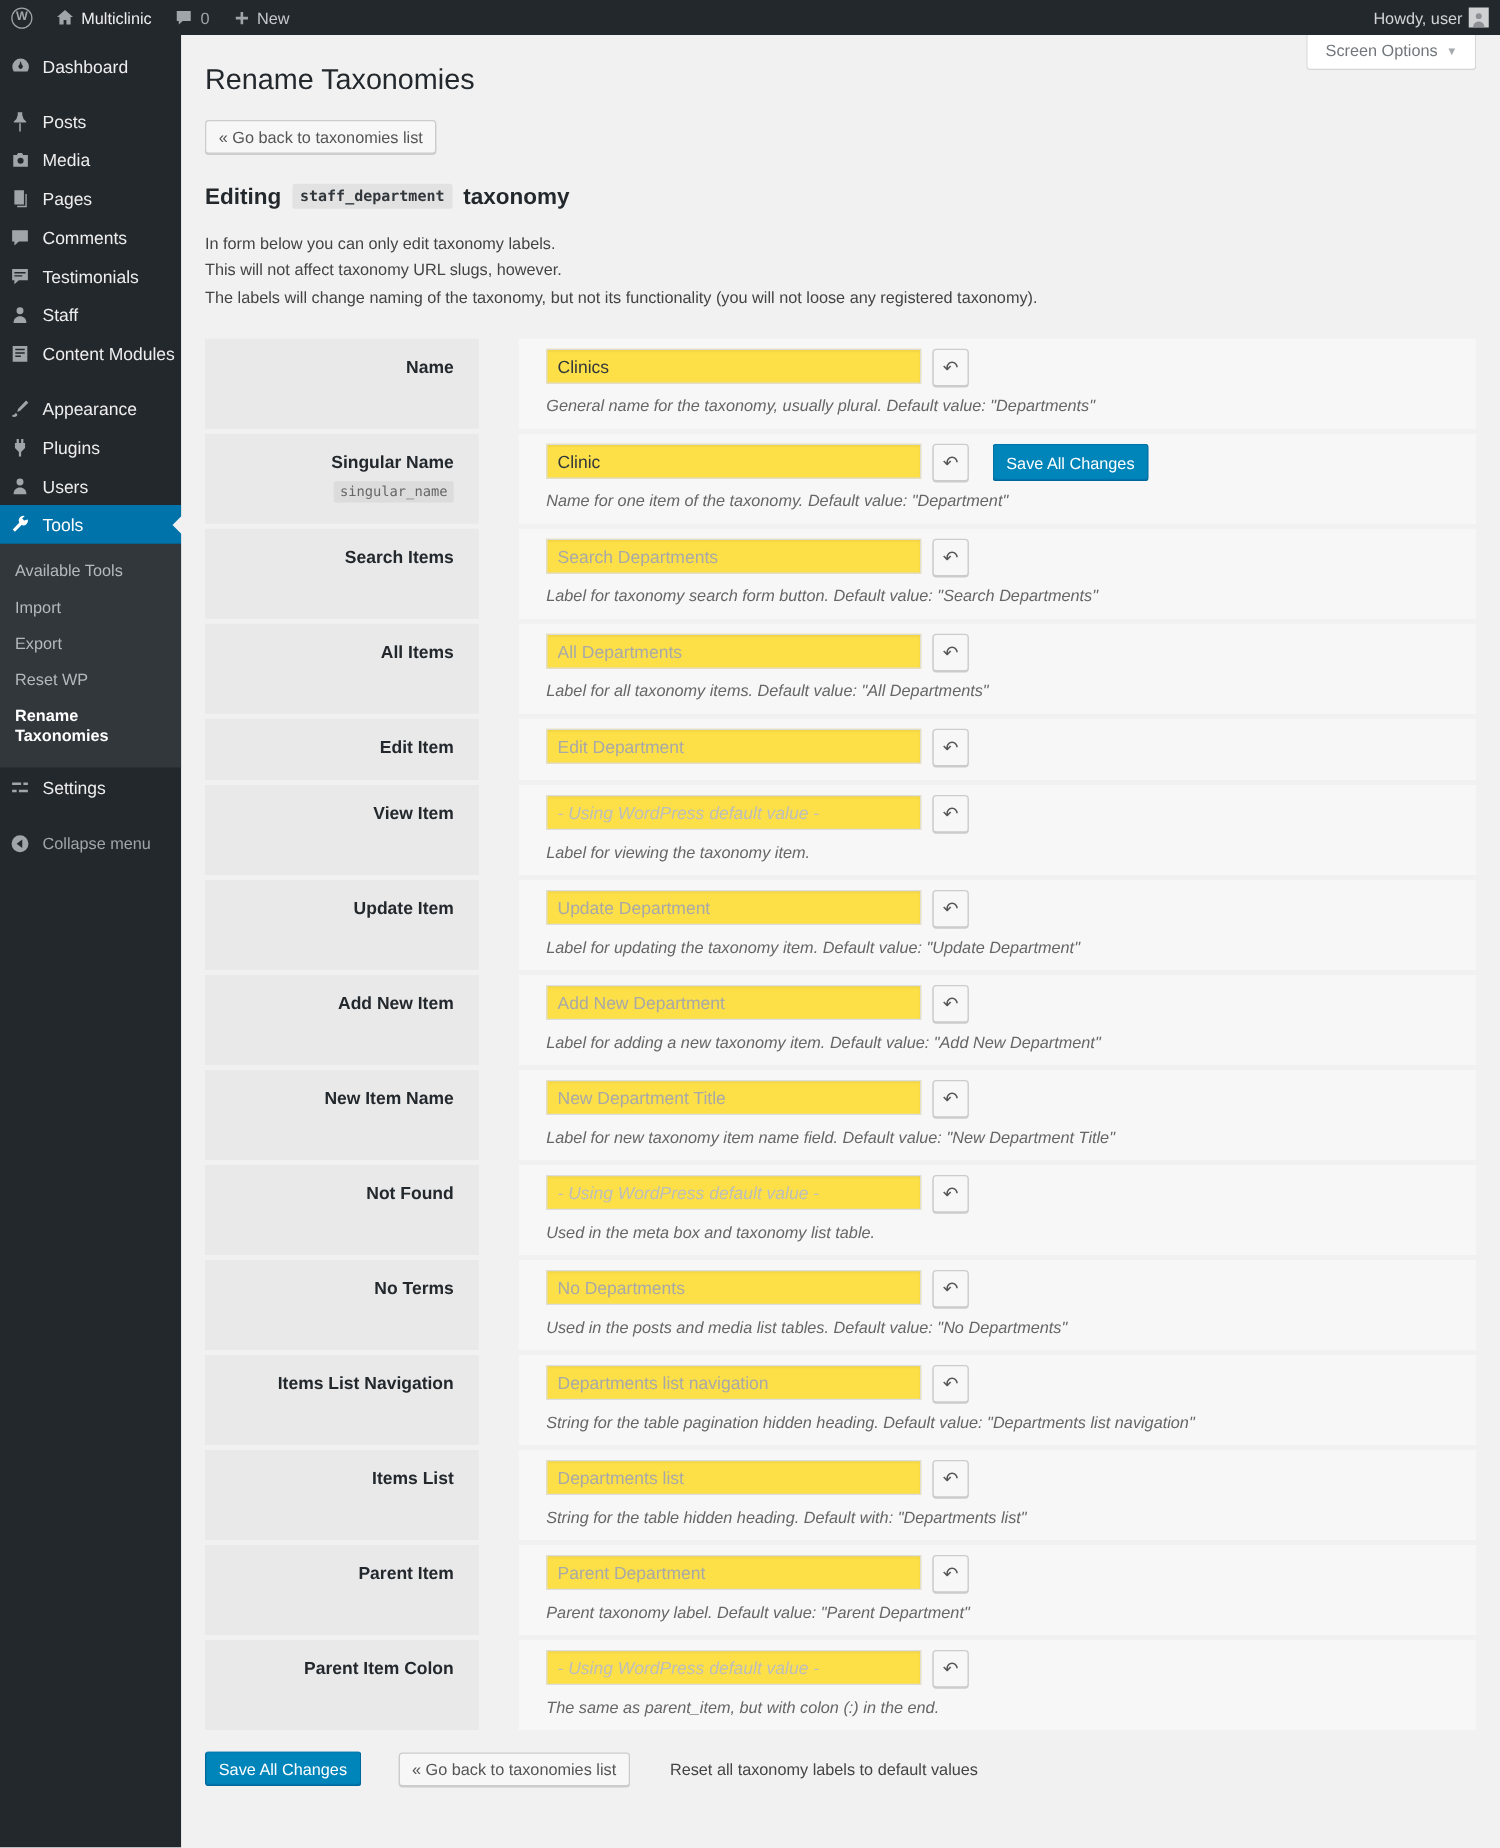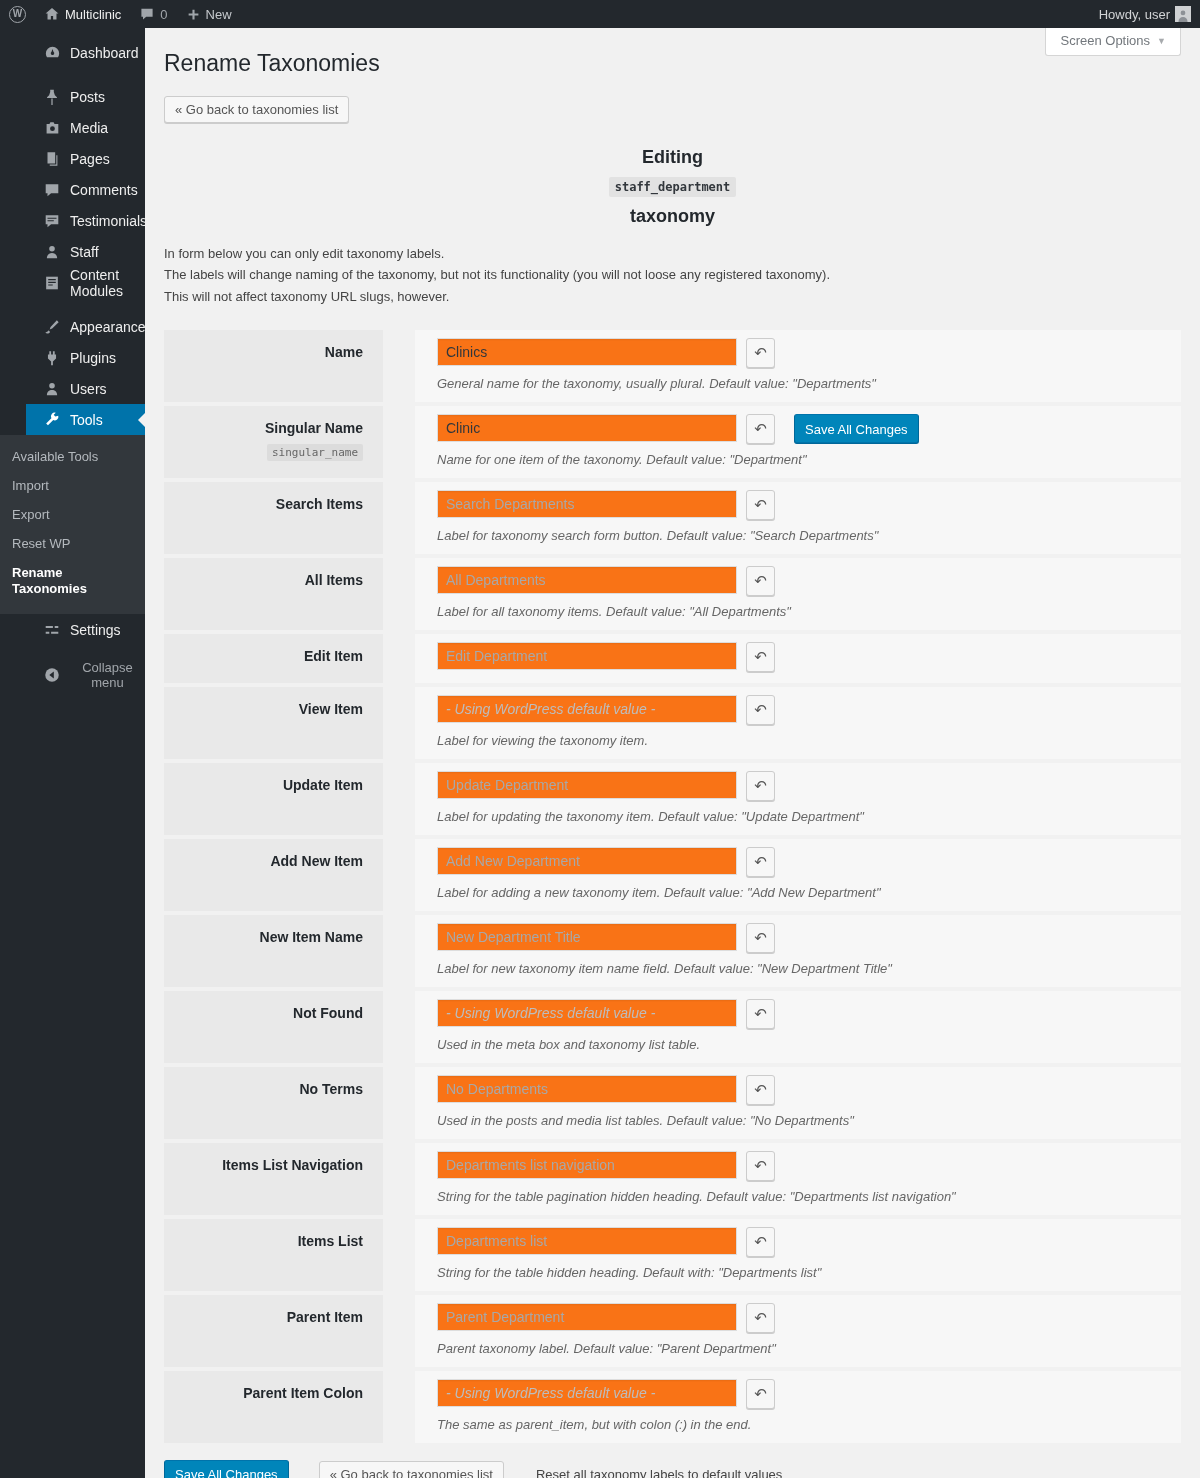--- a/index.html
+++ b/index.html
@@ -26,21 +26,21 @@
   .ab-sitename { color:#eeeeee; }
   .ab-count { color:#a0a5aa; }
   .ab-howdy { color:#d2d4d6; }
   .ab-avatar { width:16px; height:16px; background:#cfd1d3; display:flex; align-items:flex-end; justify-content:center; overflow:hidden; }
   
   #sidebar {
     position:absolute; top:28px; left:0; width:145px; height:1450px;
     background:#23282d; color:#eee; font-size:14px; padding-top:9px;
   }
   .menu-item {
-    display:flex; align-items:center; height:31px; padding-left:16px; cursor:pointer; color:#eeeeee;margin-left:26px;
+    display:flex; align-items:center; height:31px; padding-left:6px; cursor:pointer; color:#eeeeee;
   }
   .menu-item.break { margin-top:13px; }
   .menu-icon { width:20px; height:20px; margin-right:8px; color:#a0a5aa; display:flex; align-items:center; justify-content:center; flex:0 0 20px; }
   .menu-item.active { background:#0073aa; color:#fff; position:relative; }
   .menu-item.active .menu-icon { color:#fff; }
   .menu-item.active::after {
     content:""; position:absolute; right:-1px; top:50%; margin-top:-8px;
     border:8px solid transparent; border-right-color:#f1f1f1;
   }
   .submenu { background:#32373c; padding:8px 0 10px; }
@@ -60,40 +60,40 @@
   .btn {
     display:inline-flex; align-items:center; background:#f7f7f7; border:1px solid #cccccc; border-radius:3px;
     color:#555; font-size:13px; height:27px; padding:0 10px; cursor:pointer;
     box-shadow:0 1px 0 #ccc; font-family:"Liberation Sans",sans-serif; white-space:nowrap;
   }
   .btn-primary {
     background:#0085ba; border-color:#0073aa #006799 #006799; color:#fff;
     box-shadow:inset 0 -1px 0 #0073aa;
   }
   .top-back { margin-top:17px; }
-  .editing-line { margin:24px 0 0; display:flex; align-items:center; gap:9px; font-size:18px; font-weight:bold; color:#23282d;flex-direction:column; }
+  .editing-line { margin:24px 0 0; display:flex; align-items:center; gap:9px; font-size:18px; font-weight:bold; color:#23282d; }
   code.tax-code {
     font-family:"DejaVu Sans Mono", monospace; font-size:12px; font-weight:bold;
     background:#e2e2e2; color:#32373c; padding:3px 6px; border-radius:2px;
   }
   .intro { margin-top:16px; }
   .intro p { margin:0; font-size:13px; color:#444; line-height:1.65; }
   
   .form-table { margin-top:23px; }
   .frow { display:flex; margin-bottom:4px;gap:32px; }
   .fth { flex:0 0 219px; background:#e9e9e9; padding:13px 20px 0 0; text-align:right; }
   .flabel { font-size:14px; font-weight:bold; color:#23282d; line-height:1.3; }
   code.subcode {
     display:inline-block; margin-top:7px; font-family:"DejaVu Sans Mono", monospace; font-size:11px;
     background:#dcdcdc; color:#666; padding:2px 5px; border-radius:2px;
   }
   .ftd { flex:1; background:#f7f7f7; padding:8px 10px 11px 22px; }
   .input-line { display:flex; align-items:flex-start; }
   .inp {
-    width:300px; height:28px; border:1px solid #ddd; background:#f97316; padding:0 8px;
+    width:300px; height:28px; border:1px solid #ddd; background:#fde047; padding:0 8px;
     font-size:14px; color:#32373c; font-family:"Liberation Sans",sans-serif;
     box-shadow:inset 0 1px 2px rgba(0,0,0,0.07); border-radius:0; outline:none;
   }
   .inp::placeholder { color:#a8a8a8; opacity:1; }
   .inp.wpdef::placeholder { font-style:italic; color:#bdbdbd; }
   .undo-btn { width:29px; height:30px; margin-left:9px; justify-content:center; padding:0; }
   .undo-glyph { font-family:"DejaVu Sans", sans-serif; font-size:15px; color:#555; line-height:1; }
   .row-save { margin-left:19px; height:30px; }
   .fdesc { margin-top:8px; font-size:13px; font-style:italic; color:#666; }
   
@@ -292,22 +292,22 @@
   </div>
 
   <div class="editing-line">
     <span>Editing</span>
     <code class="tax-code">staff_department</code>
     <span>taxonomy</span>
   </div>
 
   <div class="intro">
     <p>In form below you can only edit taxonomy labels.</p>
+    <p>This will not affect taxonomy URL slugs, however.</p>
     <p>The labels will change naming of the taxonomy, but not its functionality (you will not loose any registered taxonomy).</p>
-    <p>This will not affect taxonomy URL slugs, however.</p>
   </div>
 
   <div class="form-table" id="form-table">
       <div class="frow">
         <div class="fth">
           <div class="flabel">Name</div>
         </div>
         <div class="ftd">
           <div class="input-line">
             <input class="inp" type="text" value="Clinics" style="">

